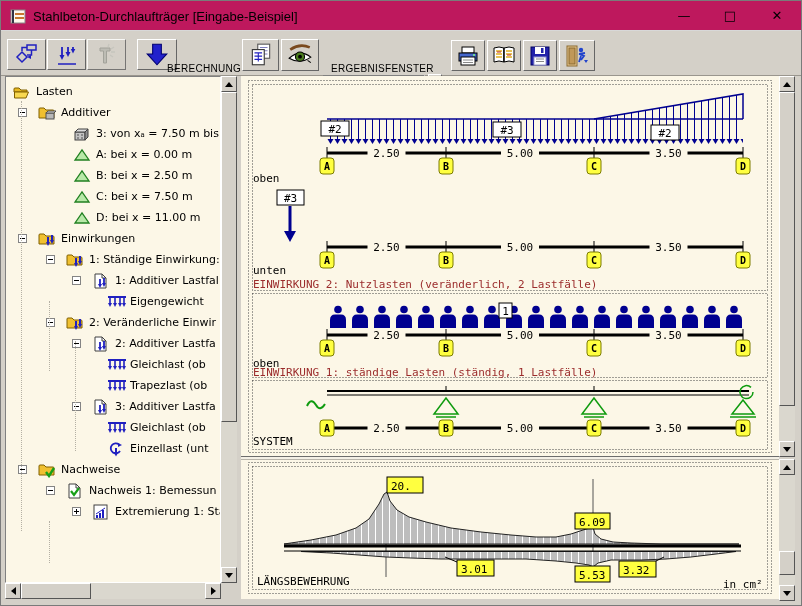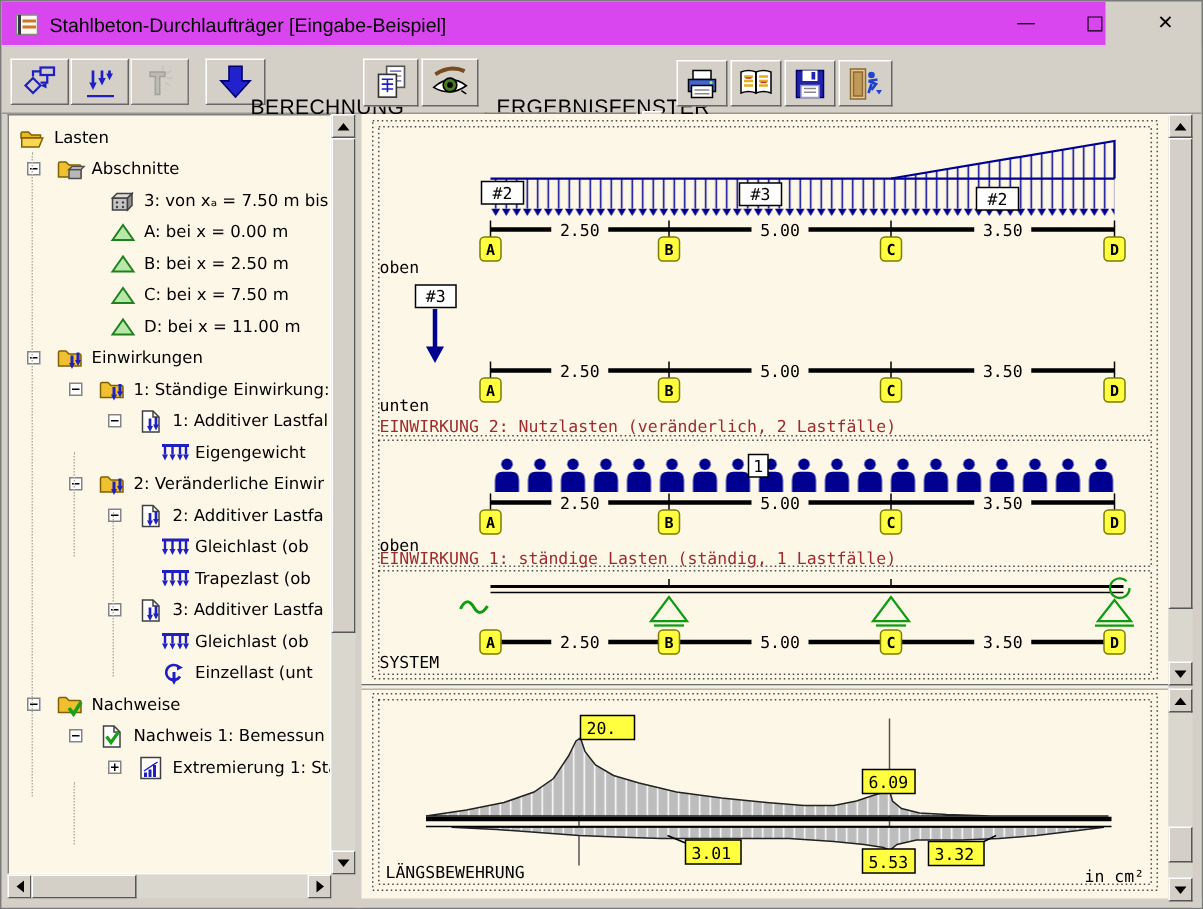--- a/index.html
+++ b/index.html
@@ -6,32 +6,32 @@
     --navy:#000090; --maroon:#9b2c2c; --cream:#fcf7e7; --panel:#d4d0c8;
     --yellow:#ffff40; --green:#0f9b0f; --grayfill:#bdbdbd;
   }
   *{box-sizing:border-box;margin:0;padding:0}
   body{font-family:"Liberation Sans",sans-serif;background:#e8e8e8}
   #win{position:relative;width:802px;height:606px;background:var(--panel);
        border:1px solid #7a7a7a;overflow:hidden}
   .abs{position:absolute}
 
   
-  #titlebar{left:0;top:0;width:736px;height:30px;background:#d946ef;border-bottom:1px solid #d8d8d8}
+  #titlebar{left:0;top:0;width:800px;height:30px;background:#be185d;border-bottom:1px solid #d8d8d8}
   #title-text{left:32px;top:8px;font-size:13px;color:#000}
   .winctl{top:0;width:46px;height:29px;display:flex;align-items:center;justify-content:center;
           font-size:13px;color:#000;font-family:"DejaVu Sans",sans-serif}
 
   
   #toolbar{left:0;top:30px;width:800px;height:45px;background:var(--panel);
            border-bottom:1px solid #9a968e}
   .tbtn{position:absolute;background:var(--panel);border-top:1px solid #fff;border-left:1px solid #fff;
         border-right:1px solid #666;border-bottom:1px solid #666;
         display:flex;align-items:center;justify-content:center}
-  .grplabel{position:absolute;font-size:14px;color:#000;letter-spacing:0.3px}
+  .grplabel{position:absolute;font-size:10px;color:#000;letter-spacing:0.3px}
   #btn-auto{left:166px;top:45px;width:34px;height:22px;background:#b3afa6;
             border:1px solid #6a6a6a;border-right-color:#fff;border-bottom-color:#fff;
             font-size:11px;display:flex;align-items:center;justify-content:center}
   #btn-start{left:200px;top:45px;width:34px;height:22px;font-size:11px;color:#8b897f}
   #combo{left:322px;top:44px;width:102px;height:23px;background:#ffffe8;
          border:1px solid #808080;border-right-color:#fff;border-bottom-color:#fff;display:flex;align-items:center}
   #combo-value{font-size:12px;padding-left:5px;flex:1}
   #combo-drop{width:17px;height:19px;background:var(--panel);border-top:1px solid #fff;border-left:1px solid #fff;
               border-right:1px solid #666;border-bottom:1px solid #666;display:flex;align-items:center;justify-content:center}
   .tri-dn{width:0;height:0;border-left:4px solid transparent;border-right:4px solid transparent;border-top:5px solid #000}
@@ -226,21 +226,21 @@
         <span class="exp">
           <span class="h"></span>
         </span>
         <span class="ticon">
           <svg width="20" height="16" viewBox="0 0 18 16">
             <path d="M1,4 q0,-1 1,-1 h4 l2,2 h7 q1,0 1,1 v7 h-15 z" fill="#f0c030" stroke="#806000"></path>
             <rect x="8" y="8" width="8" height="6" fill="#b8b8b8" stroke="#505050"></rect>
             <polygon points="8,8 10,6 18,6 16,8" fill="#d8d8d8" stroke="#505050"></polygon>
           </svg>
         </span>
-        <span>Abschnitte</span>
+        <span>Additiver</span>
       </div>
       <div class="trow">
         <span style="flex: 0 0 66px;"></span>
         <span class="ticon">
           <svg width="20" height="16" viewBox="0 0 18 16">
             <rect x="2" y="6" width="10" height="8" fill="#c4c4c4" stroke="#404040"></rect>
             <polygon points="2,6 5,3 15,3 12,6" fill="#dcdcdc" stroke="#404040"></polygon>
             <polygon points="12,6 15,3 15,11 12,14" fill="#909090" stroke="#404040"></polygon>
             <circle cx="5" cy="9" r=".8" fill="#404040"></circle>
             <circle cx="9" cy="9" r=".8" fill="#404040"></circle>

